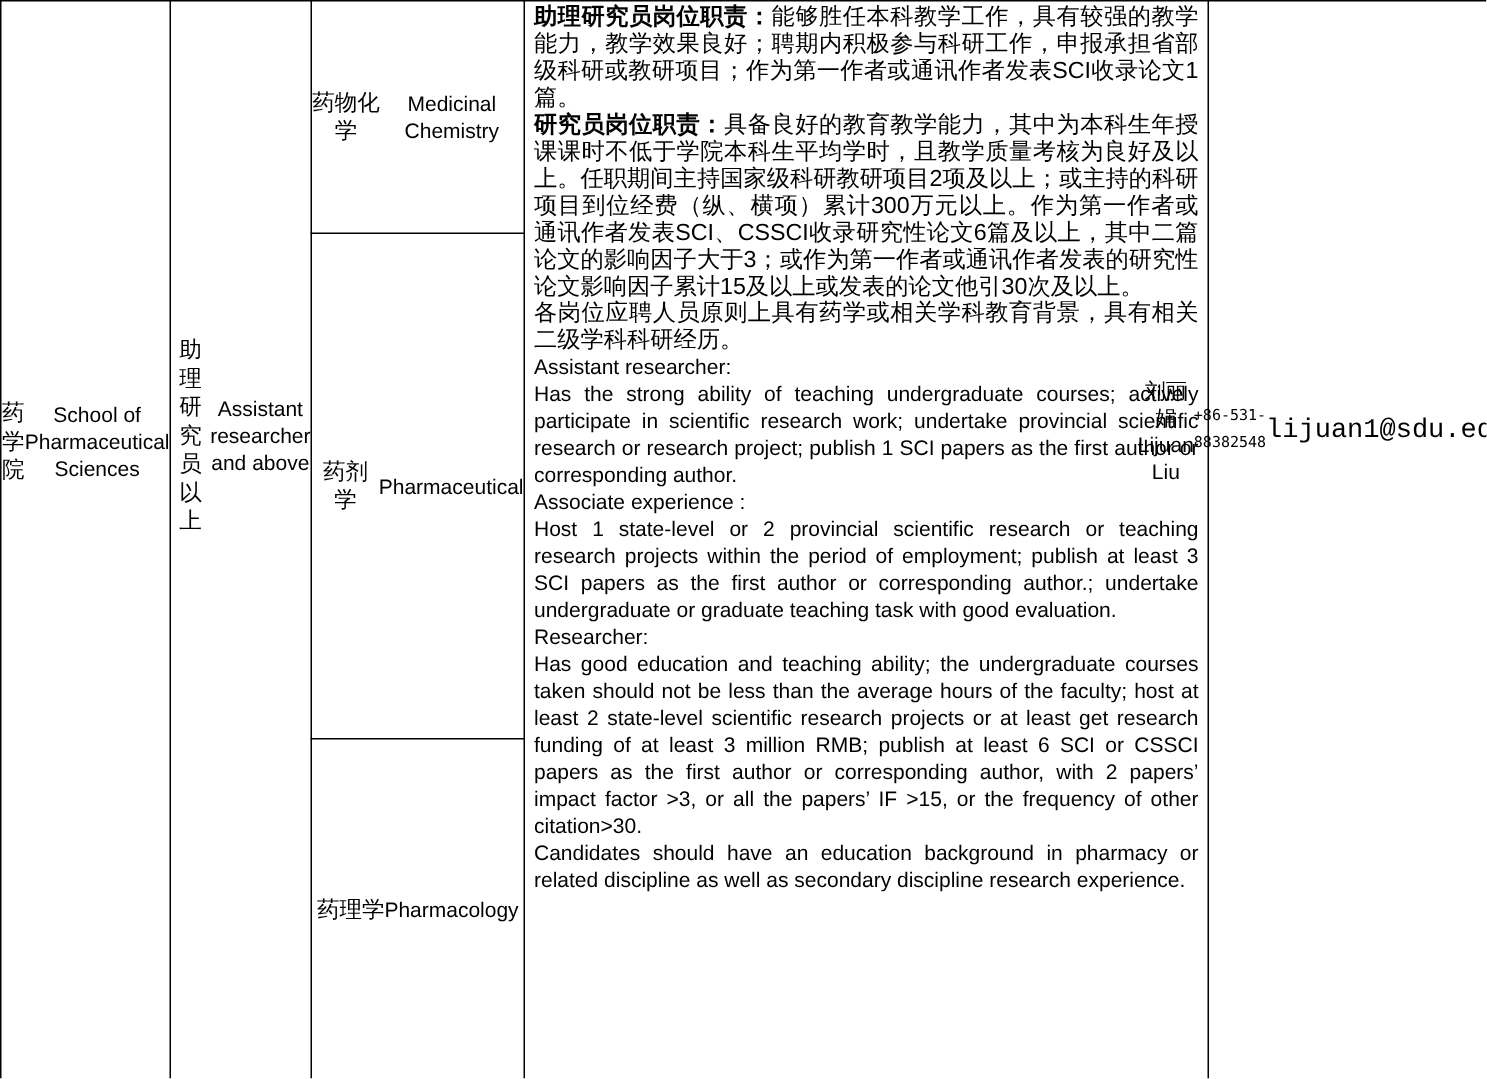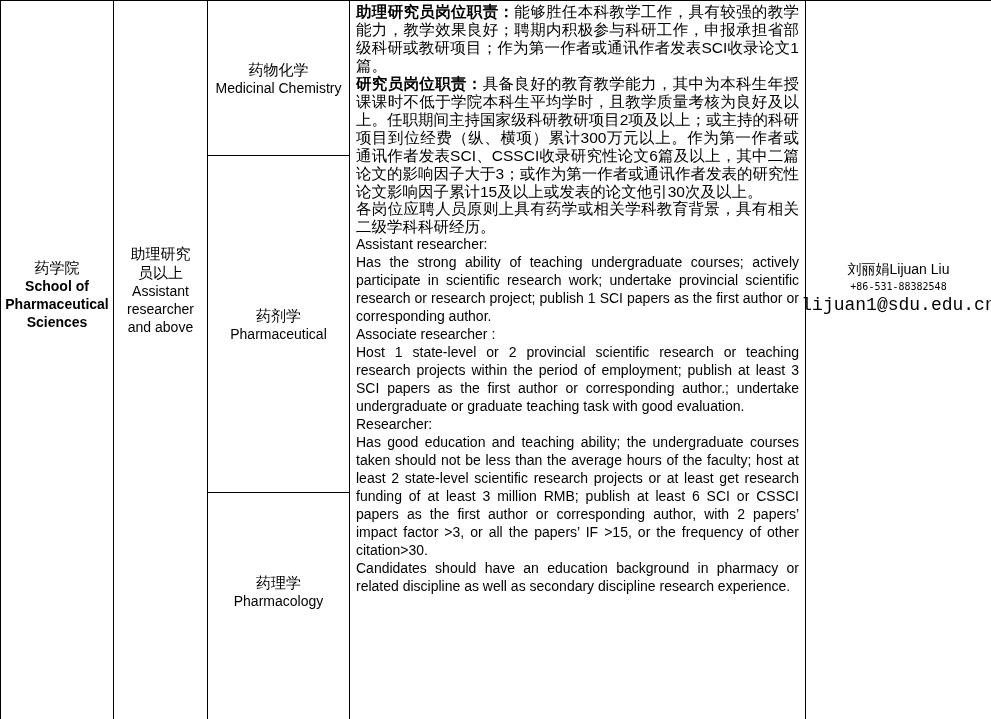--- a/index.html
+++ b/index.html
@@ -18,21 +18,20 @@
     color: #000000;
     font-family: "Liberation Sans", "DejaVu Sans", sans-serif;
   }
   
   .vl { position: absolute; top: 0; width: 1px; height: 719px; background: #000; }
   .hl { position: absolute; height: 1px; background: #000; }
   
   .cell {
     position: absolute;
     display: flex;
-    flex-direction: column;
     align-items: center;
     justify-content: center;
     text-align: center;
     box-sizing: border-box;
   }
   .zh-label { font-size: 15px; line-height: 19px; }
   .en-label { font-size: 14px; line-height: 18px; }
   
   .duties {
     position: absolute;
@@ -48,21 +47,21 @@
   .duties p { margin: 0; padding: 0; }
   .p-zh { font-size: 15.5px; line-height: 17.95px; }
   .p-en { font-size: 14px;  line-height: 17.95px; }
   .p-en-h { font-size: 14px; line-height: 17.95px; font-weight: normal; }
   .lead { font-weight: bold; }
   
   .contact-name  { font-size: 14px; line-height: 18px; }
   .contact-phone { font-size: 10px; line-height: 18px; font-family: "DejaVu Sans Mono", "Liberation Mono", monospace; }
   .contact-email { font-size: 18px; line-height: 18px; font-family: Liberation Mono, monospace; }
   .narrow-68  { max-width: 68px; }
-  .narrow-106 { max-width: 106px; font-weight: bold; }
+  .narrow-106 { max-width: 106px; }
 </style>
 </head>
 <body>
 
 <div class="page">
 
   <div class="vl" style="left:0;"></div>
   <div class="vl" style="left:113px;"></div>
   <div class="vl" style="left:207px;"></div>
   <div class="vl" style="left:349px;"></div>
@@ -82,32 +81,32 @@
   </div>
 
   <div class="cell" style="left:208px;top:1px;width:141px;height:154px;">
     <div class="zh-label">药物化学</div>
     <div class="en-label">Medicinal Chemistry</div>
   </div>
   <div class="cell" style="left:208px;top:156px;width:141px;height:336px;">
     <div class="zh-label">药剂学</div>
     <div class="en-label">Pharmaceutical</div>
   </div>
-  <div class="cell" style="left:208px;top:478px;width:141px;height:226px;">
+  <div class="cell" style="left:208px;top:493px;width:141px;height:226px;">
     <div class="zh-label">药理学</div>
     <div class="en-label">Pharmacology</div>
   </div>
 
   <div class="duties">
     <p class="p-zh"><span class="lead">助理研究员岗位职责：</span><span>能够胜任本科教学工作，具有较强的教学能力，教学效果良好；聘期内积极参与科研工作，申报承担省部级科研或教研项目；作为第一作者或通讯作者发表SCI收录论文1篇。</span></p>
     <p class="p-zh"><span class="lead">研究员岗位职责：</span><span>具备良好的教育教学能力，其中为本科生年授课课时不低于学院本科生平均学时，且教学质量考核为良好及以上。任职期间主持国家级科研教研项目2项及以上；或主持的科研项目到位经费（纵、横项）累计300万元以上。作为第一作者或通讯作者发表SCI、CSSCI收录研究性论文6篇及以上，其中二篇论文的影响因子大于3；或作为第一作者或通讯作者发表的研究性论文影响因子累计15及以上或发表的论文他引30次及以上。</span></p>
     <p class="p-zh">各岗位应聘人员原则上具有药学或相关学科教育背景，具有相关二级学科科研经历。</p>
     <p class="p-en-h">Assistant researcher:</p>
     <p class="p-en">Has the strong ability of teaching undergraduate courses; actively participate in scientific research work; undertake provincial scientific research or research project; publish 1 SCI papers as the first author or corresponding author.</p>
-    <p class="p-en-h">Associate researcher :</p>
+    <p class="p-en-h">Associate experience :</p>
     <p class="p-en">Host 1 state-level or 2 provincial scientific research or teaching research projects within the period of employment; publish at least 3 SCI papers as the first author or corresponding author.; undertake undergraduate or graduate teaching task with good evaluation.</p>
     <p class="p-en-h">Researcher:</p>
     <p class="p-en">Has good education and teaching ability; the undergraduate courses taken should not be less than the average hours of the faculty; host at least 2 state-level scientific research projects or at least get research funding of at least 3 million RMB; publish at least 6 SCI or CSSCI papers as the first author or corresponding author, with 2 papers’ impact factor &gt;3, or all the papers’ IF &gt;15, or the frequency of other citation&gt;30.</p>
     <p class="p-en">Candidates should have an education background in pharmacy or related discipline as well as secondary discipline research experience.</p>
   </div>
 
   <div class="cell" style="left:806px;top:1px;width:185px;height:572px;">
     <div class="contact-name">刘丽娟Lijuan Liu</div>
     <div class="contact-phone">+86-531-88382548</div>
     <div class="contact-email">lijuan1@sdu.edu.cn</div>

